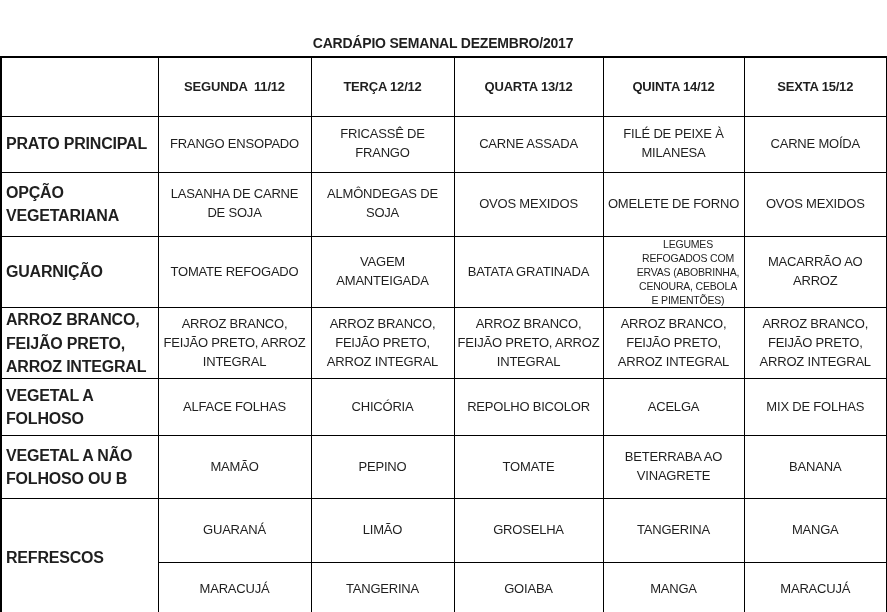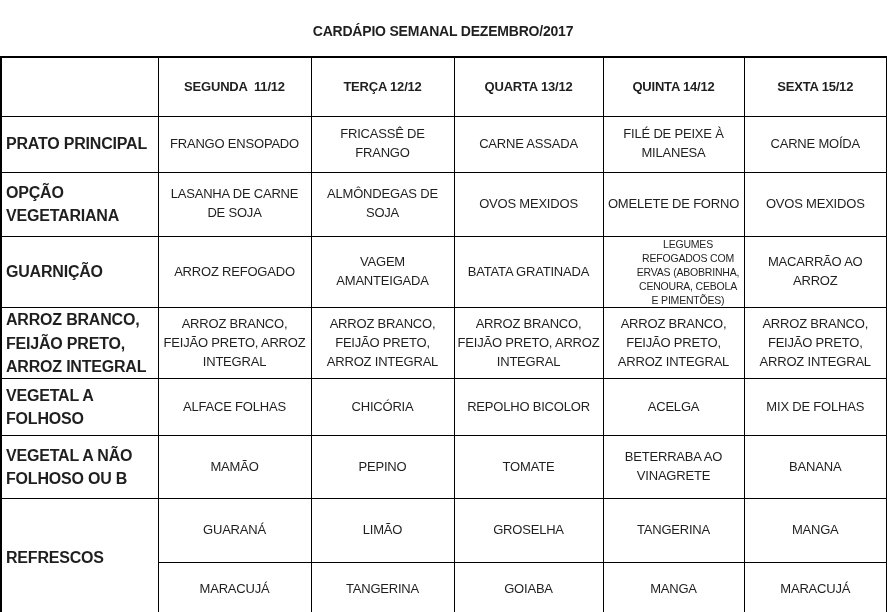--- a/index.html
+++ b/index.html
@@ -11,21 +11,21 @@
     position: relative;
     width: 887px;
     height: 612px;
     background: #ffffff;
     font-family: "Liberation Sans", sans-serif;
     color: #1f1f1f;
     overflow: hidden;
   }
   .title {
     position: absolute;
-    top: 4px;
+    top: 16px;
     left: 0;
     width: 886px;
     height: 54px;
     display: flex;
     align-items: center;
     justify-content: center;
     font-size: 14px;
     font-weight: bold;
     letter-spacing: -0.2px;
     white-space: pre-wrap;
@@ -126,21 +126,21 @@
       <th class="rowlabel">OPÇÃO VEGETARIANA</th>
       <td class="cell">LASANHA DE CARNE DE SOJA</td>
       <td class="cell">ALMÔNDEGAS DE SOJA</td>
       <td class="cell">OVOS MEXIDOS</td>
       <td class="cell">OMELETE DE FORNO</td>
       <td class="cell">OVOS MEXIDOS</td>
     </tr>
 
     <tr class="r3">
       <th class="rowlabel">GUARNIÇÃO</th>
-      <td class="cell">ARROZ REFOGADO</td>
+      <td class="cell">TOMATE REFOGADO</td>
       <td class="cell">VAGEM AMANTEIGADA</td>
       <td class="cell">BATATA GRATINADA</td>
       <td class="cell small">LEGUMES REFOGADOS COM ERVAS (ABOBRINHA, CENOURA, CEBOLA E PIMENTÕES)</td>
       <td class="cell">MACARRÃO AO ARROZ</td>
     </tr>
 
     <tr class="r4">
       <th class="rowlabel">ARROZ BRANCO, FEIJÃO PRETO, ARROZ INTEGRAL</th>
       <td class="cell">ARROZ BRANCO, FEIJÃO PRETO, ARROZ INTEGRAL</td>
       <td class="cell">ARROZ BRANCO, FEIJÃO PRETO, ARROZ INTEGRAL</td>

